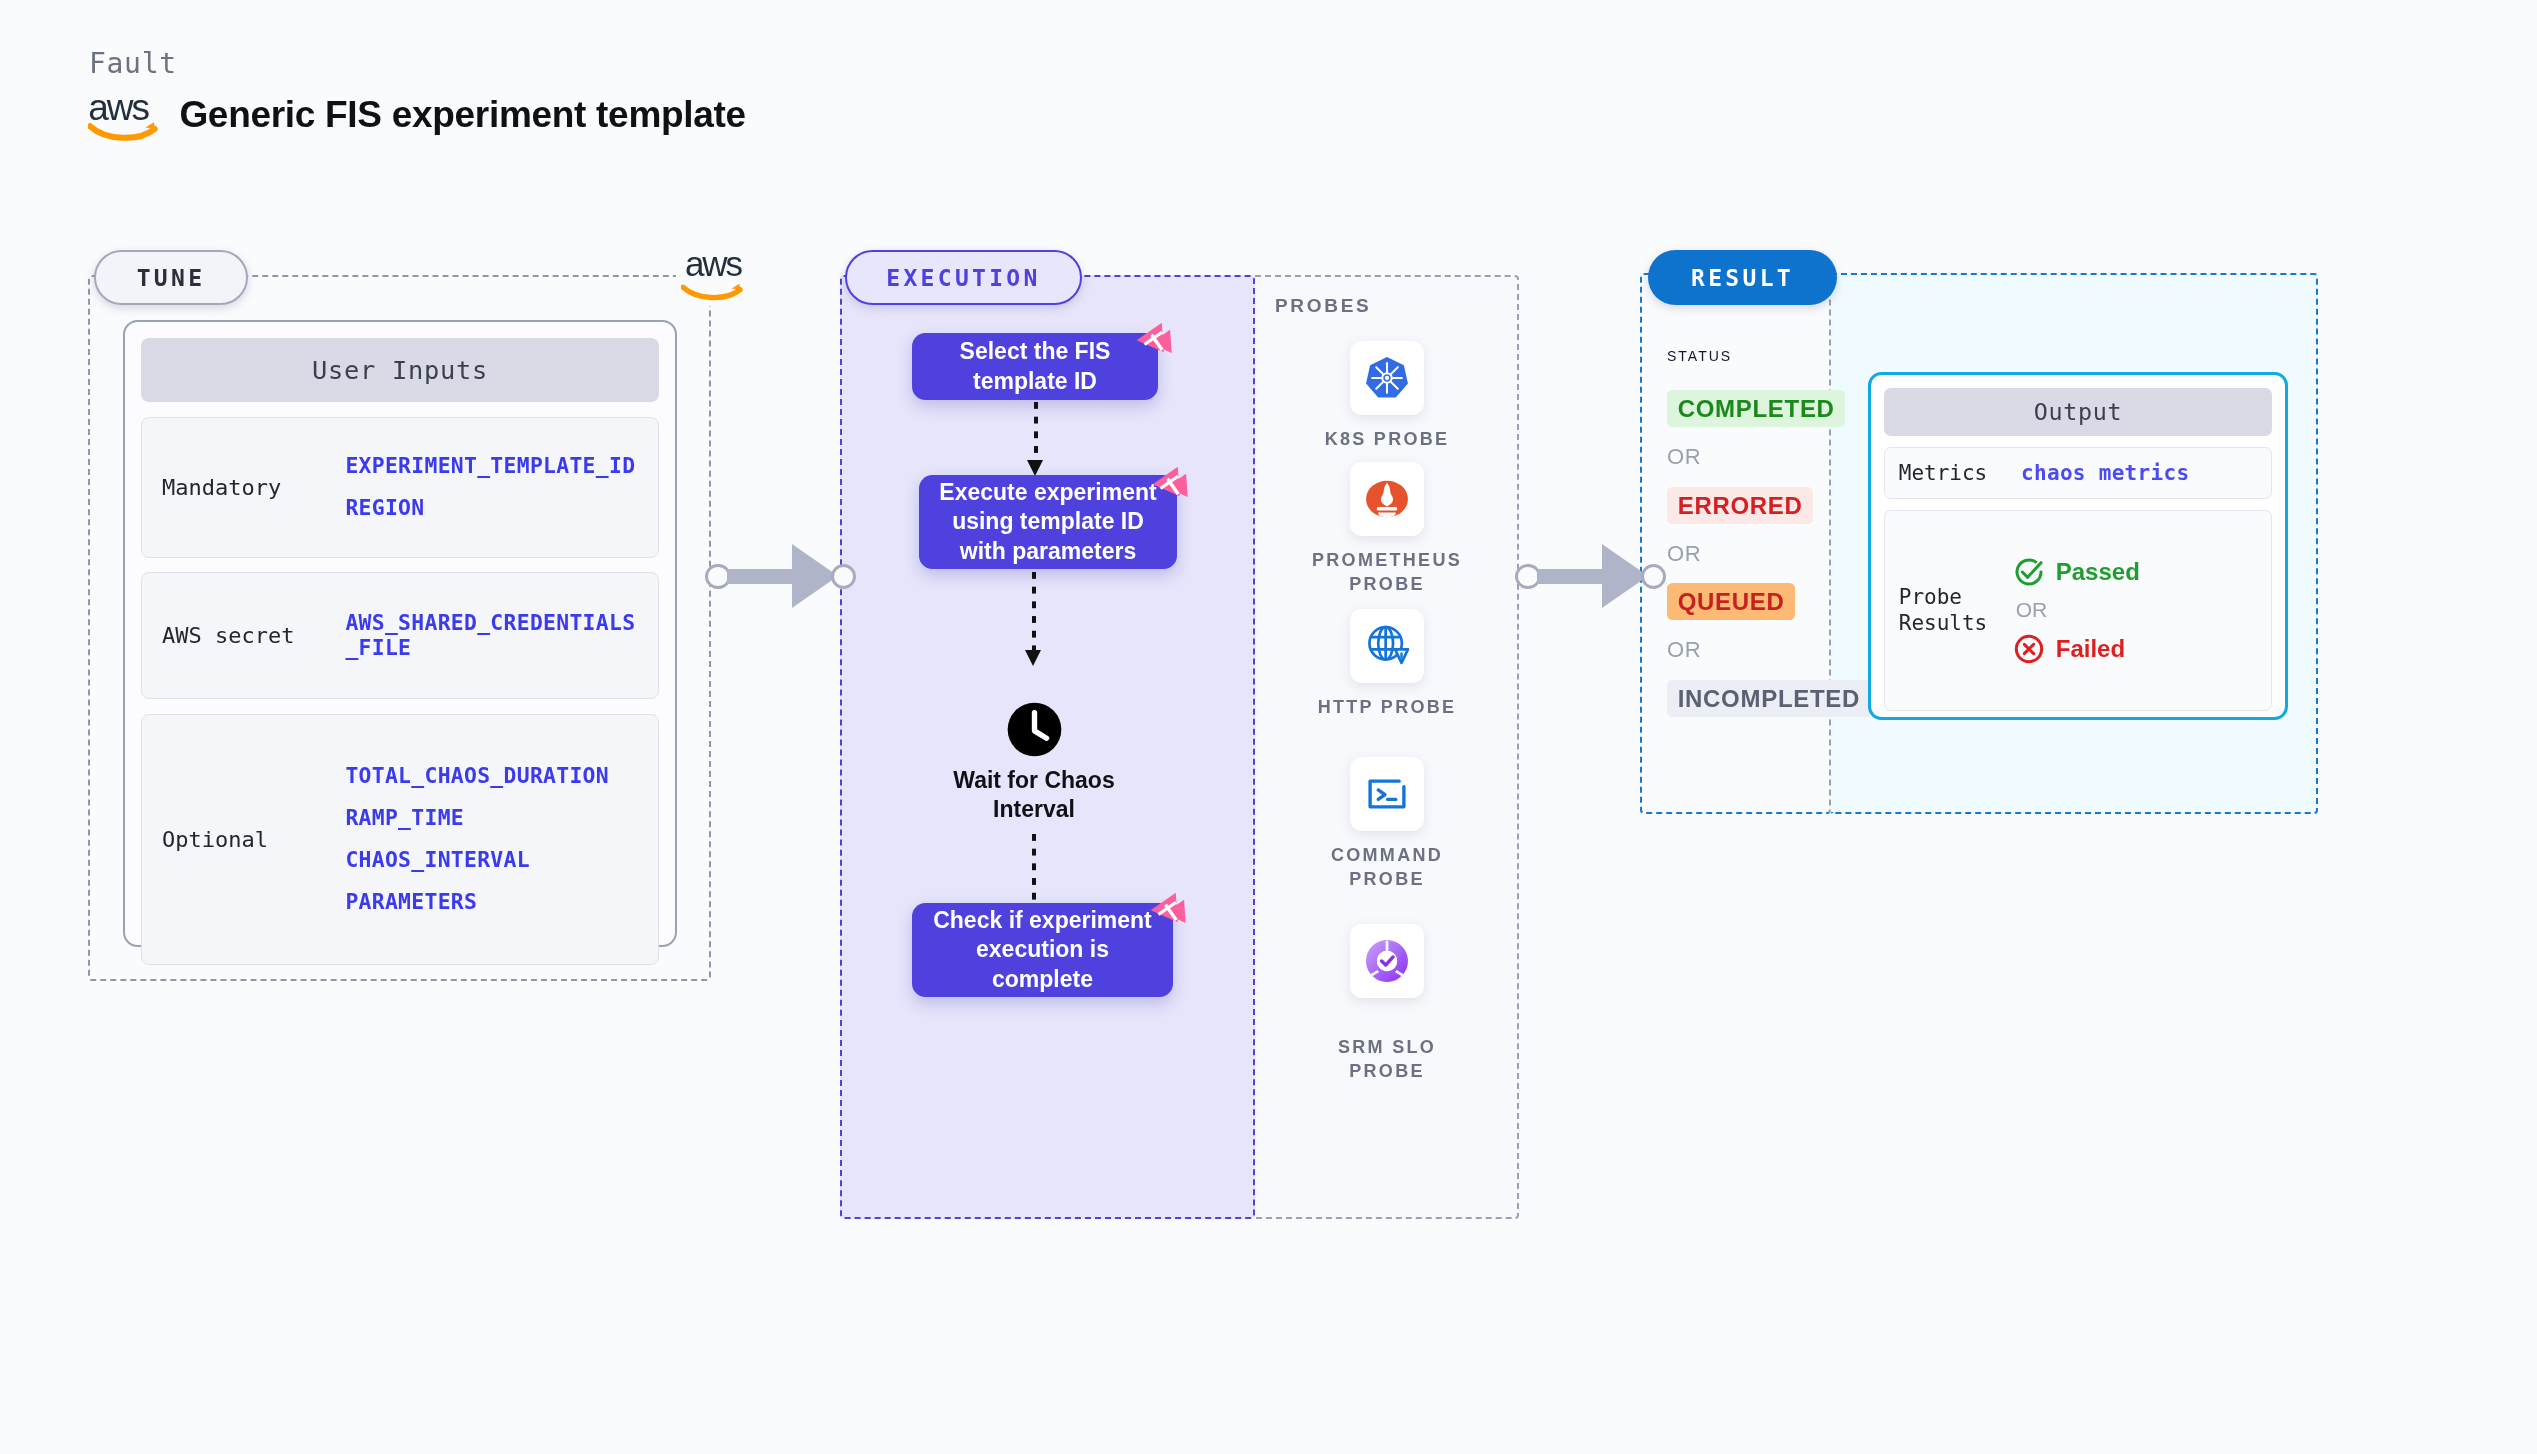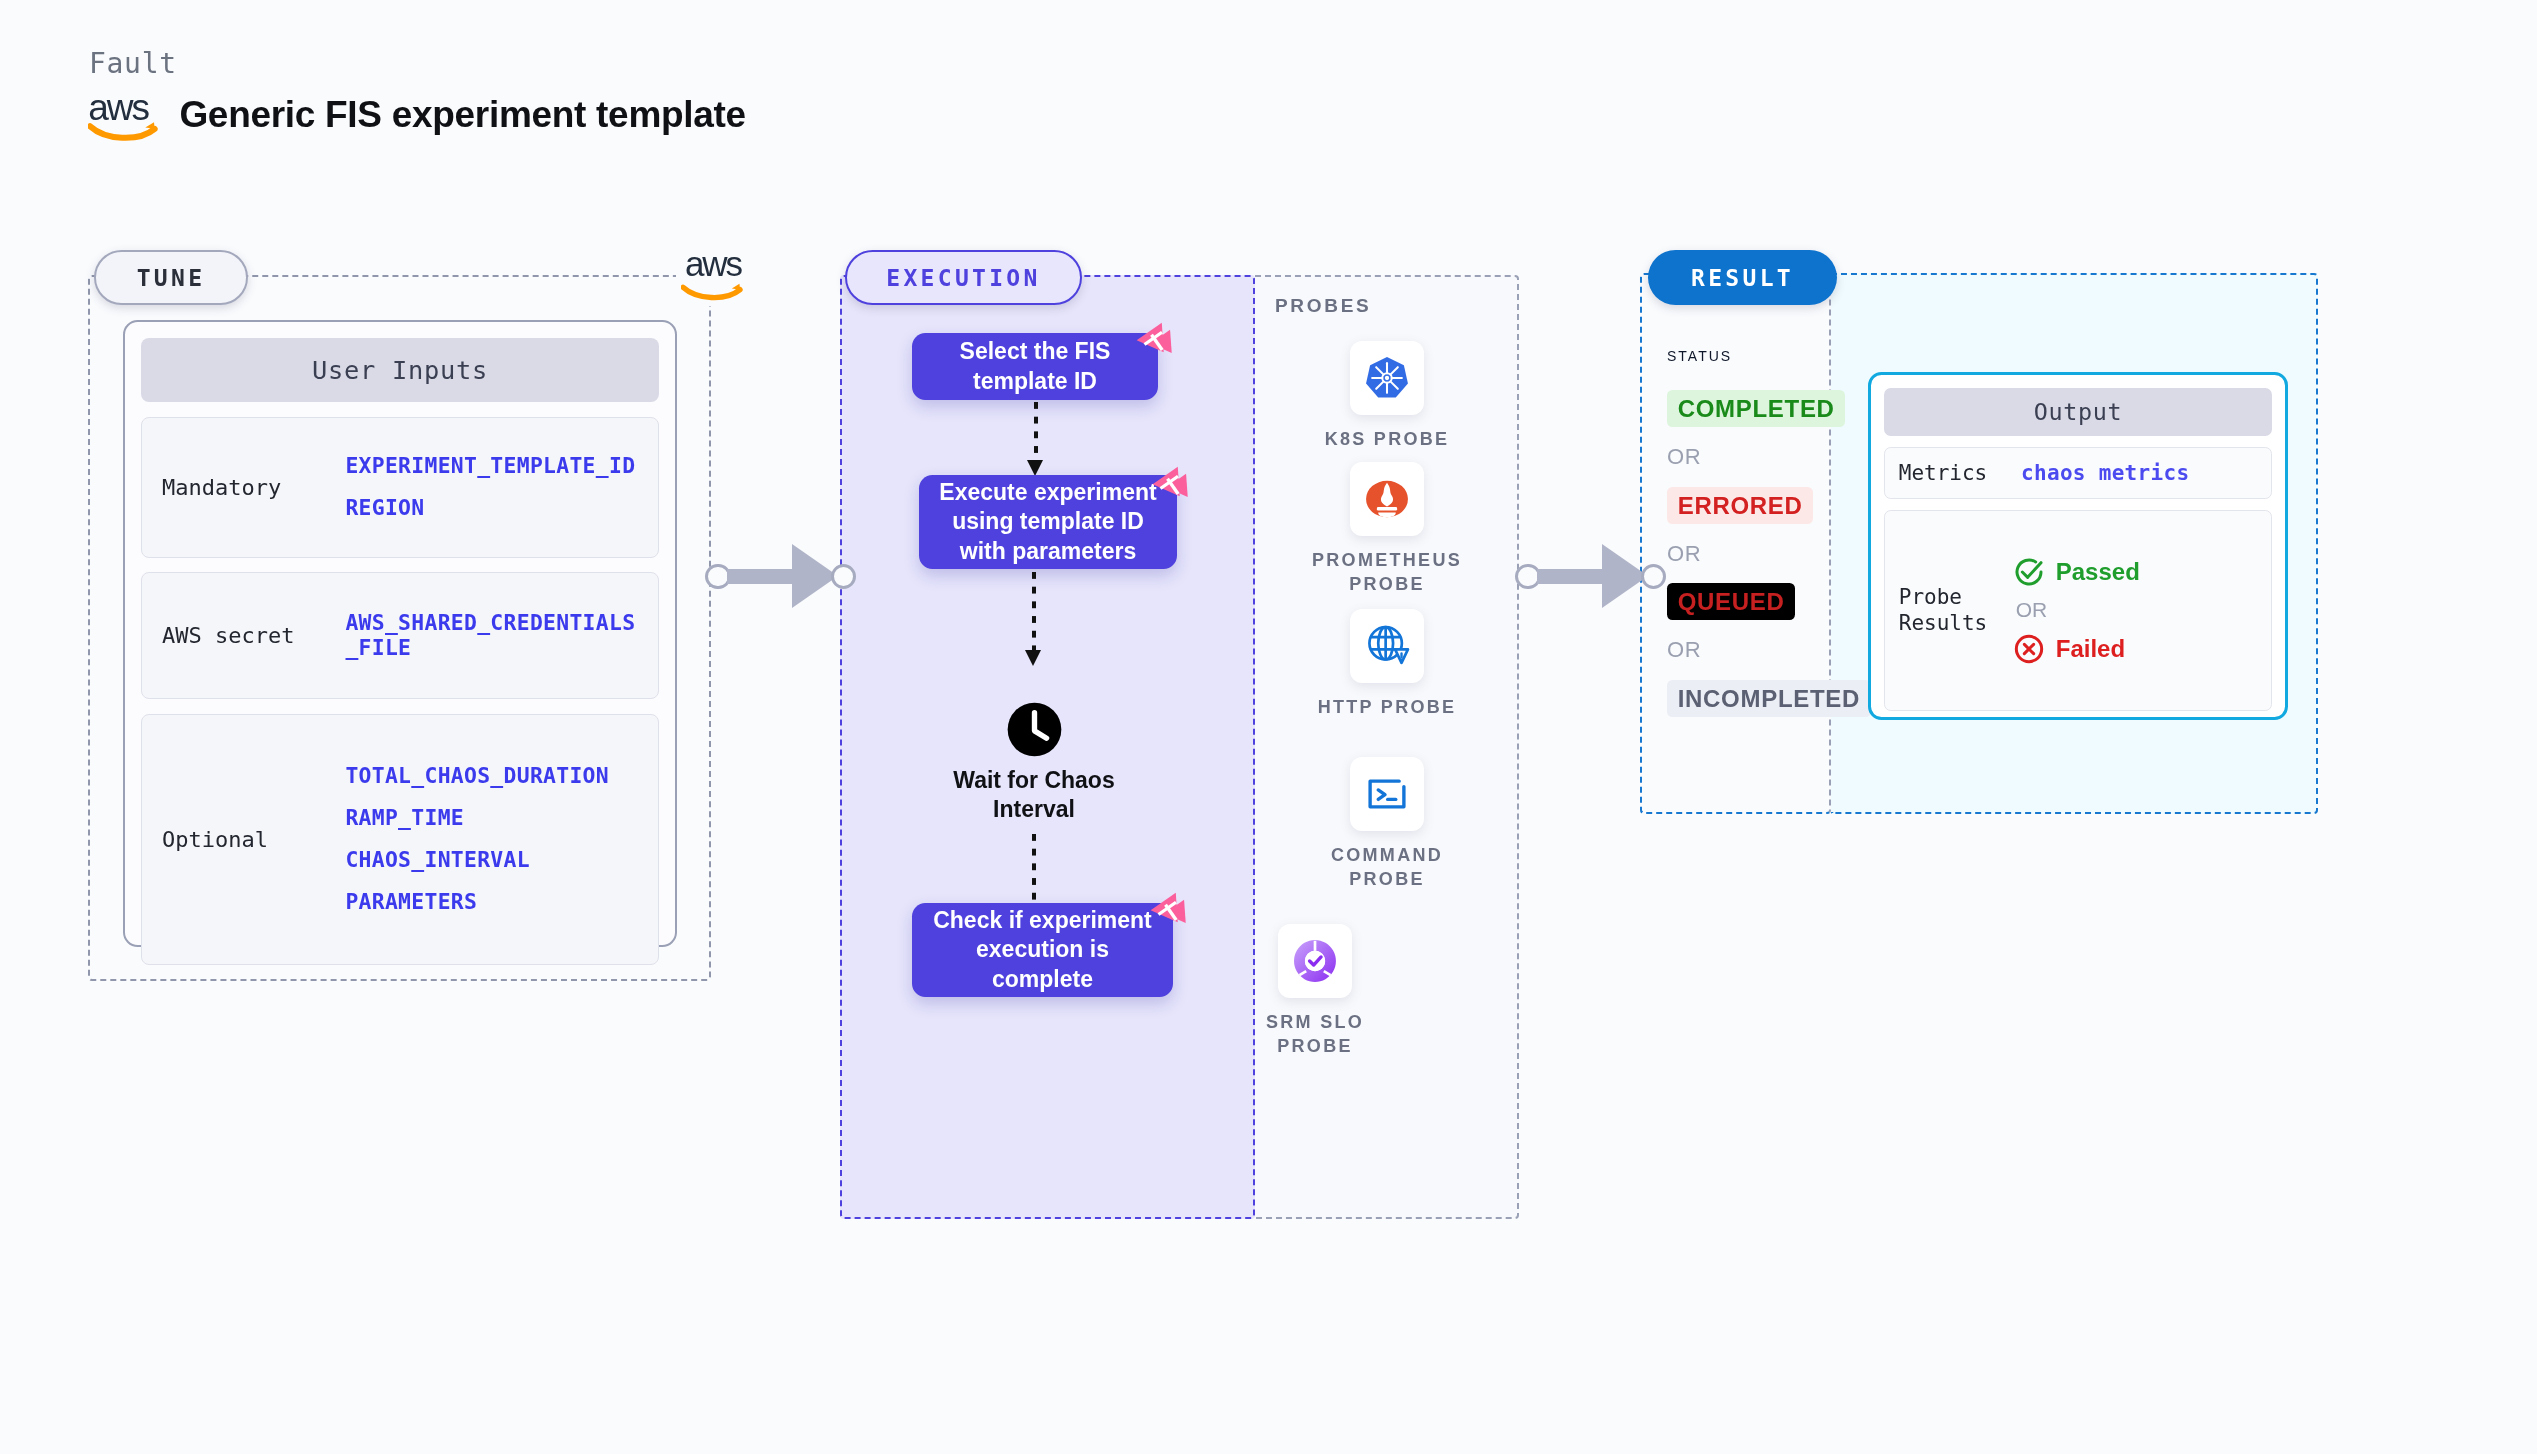--- a/index.html
+++ b/index.html
@@ -421,21 +421,21 @@
     <div class="probe-tile">
       <svg width="50" height="50" viewBox="0 0 74 74">
         <path d="M12 18 H55 M12 18 V56 H62 V26" stroke="#1375d8" stroke-width="5" fill="none" stroke-linecap="round" stroke-linejoin="round"></path>
         <path d="M24 31 L34 38 L24 45" stroke="#1375d8" stroke-width="5" fill="none" stroke-linecap="round" stroke-linejoin="round"></path>
         <path d="M38 45 H50" stroke="#1375d8" stroke-width="5" stroke-linecap="round"></path>
       </svg>
     </div>
     <div class="probe-name">COMMAND PROBE</div>
   </div>
 
-  <div class="probe-item" style="left:1228px; top:924px;">
+  <div class="probe-item" style="left:1300px; top:924px;gap:25px;">
     <div class="probe-tile">
       <svg width="50" height="50" viewBox="0 0 74 74">
         <defs>
           <linearGradient id="srmg" x1="0" y1="0" x2="1" y2="1">
             <stop offset="0%" stop-color="#c9a3fb"></stop>
               <stop offset="100%" stop-color="#8b2df0"></stop>
           </linearGradient>
         </defs>
         <path d="M37 6 A31 31 0 1 1 36.9 6 Z M37 22 A15 15 0 1 0 37.1 22 Z" fill="url(#srmg)" fill-rule="evenodd"></path>
         <path d="M37 7 L37 22" stroke="#ffffff" stroke-width="4"></path>
@@ -462,21 +462,21 @@
   <div class="status-label">STATUS</div>
 
   <div class="status-badge" id="st0" style="left: 1667px; top: 390px; background: rgb(220, 245, 220); color: rgb(26, 138, 26);">
     <span>COMPLETED</span>
   </div>
   <div class="or-text" style="left:1667px; top:444px;">OR</div>
   <div class="status-badge" id="st1" style="left: 1667px; top: 487px; background: rgb(253, 232, 232); color: rgb(211, 32, 32);">
     <span>ERRORED</span>
   </div>
   <div class="or-text" style="left:1667px; top:541px;">OR</div>
-  <div class="status-badge" id="st2" style="left: 1667px; top: 583px; background: #000000; color: rgb(198, 32, 32); text-align: right;">
+  <div class="status-badge" id="st2" style="left: 1667px; top: 583px; background: #fdba74; color: rgb(198, 32, 32); text-align: right;">
     <span>QUEUED</span>
   </div>
   <div class="or-text" style="left:1667px; top:637px;">OR</div>
   <div class="status-badge" id="st3" style="left: 1667px; top: 680px; background: rgb(236, 238, 245); color: rgb(91, 96, 114);">
     <span>INCOMPLETED</span>
   </div>
 
   <div class="output-card">
     <div class="output-head">Output</div>
 

